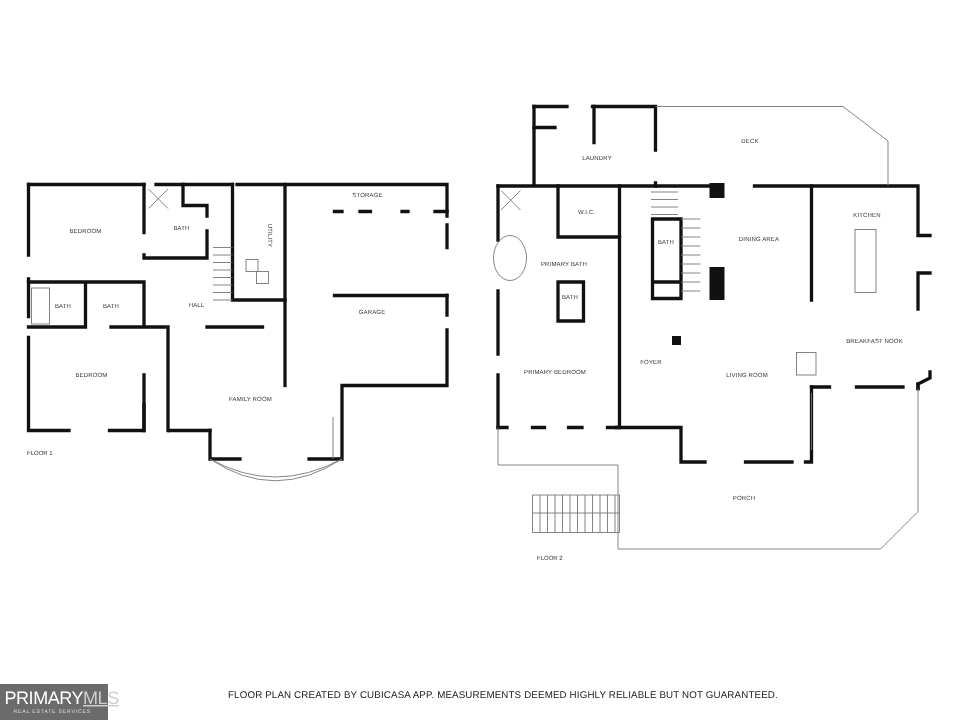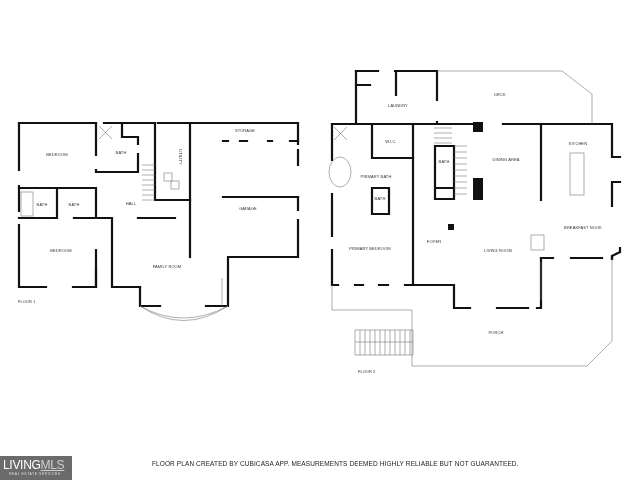--- a/index.html
+++ b/index.html
@@ -98,17 +98,17 @@
   <span class="lbl" style="left:380px;top:198px">BATH</span>
   <span class="lbl" style="left:583px;top:227px">BREAKFAST NOOK</span>
   <span class="lbl" style="left:434px;top:241px">FOYER</span>
   <span class="lbl" style="left:370px;top:248px">PRIMARY BEDROOM</span>
   <span class="lbl" style="left:498px;top:250px">LIVING ROOM</span>
   <span class="lbl" style="left:496px;top:332px">PORCH</span>
   <span class="floor" style="left:358px;top:369px">FLOOR 2</span>
 </div>
 
 <div class="logo">
-  <span class="t"><span>LIVING</span><b>MLS</b></span>
+  <span class="t"><span>PRIMARY</span><b>MLS</b></span>
   <span class="s">REAL ESTATE SERVICES</span>
 </div>
 
 <div class="footer">FLOOR PLAN CREATED BY CUBICASA APP. MEASUREMENTS DEEMED HIGHLY RELIABLE BUT NOT GUARANTEED.</div>
 
 </body></html>

